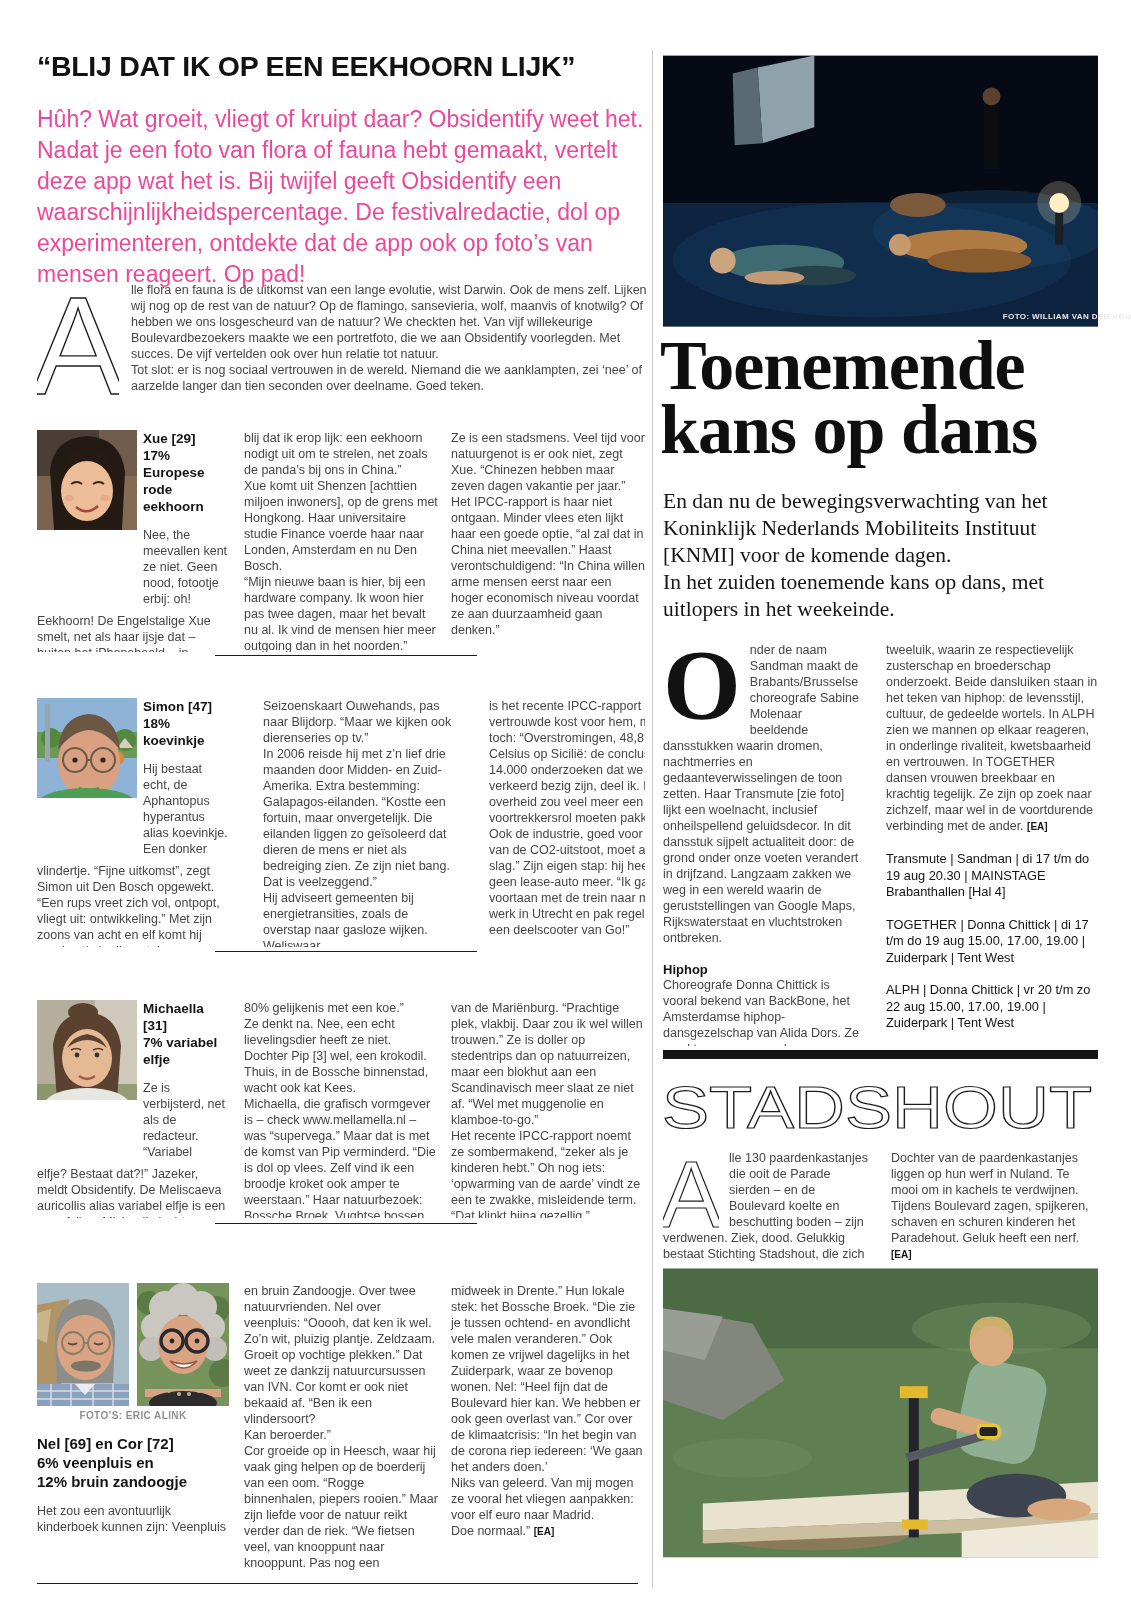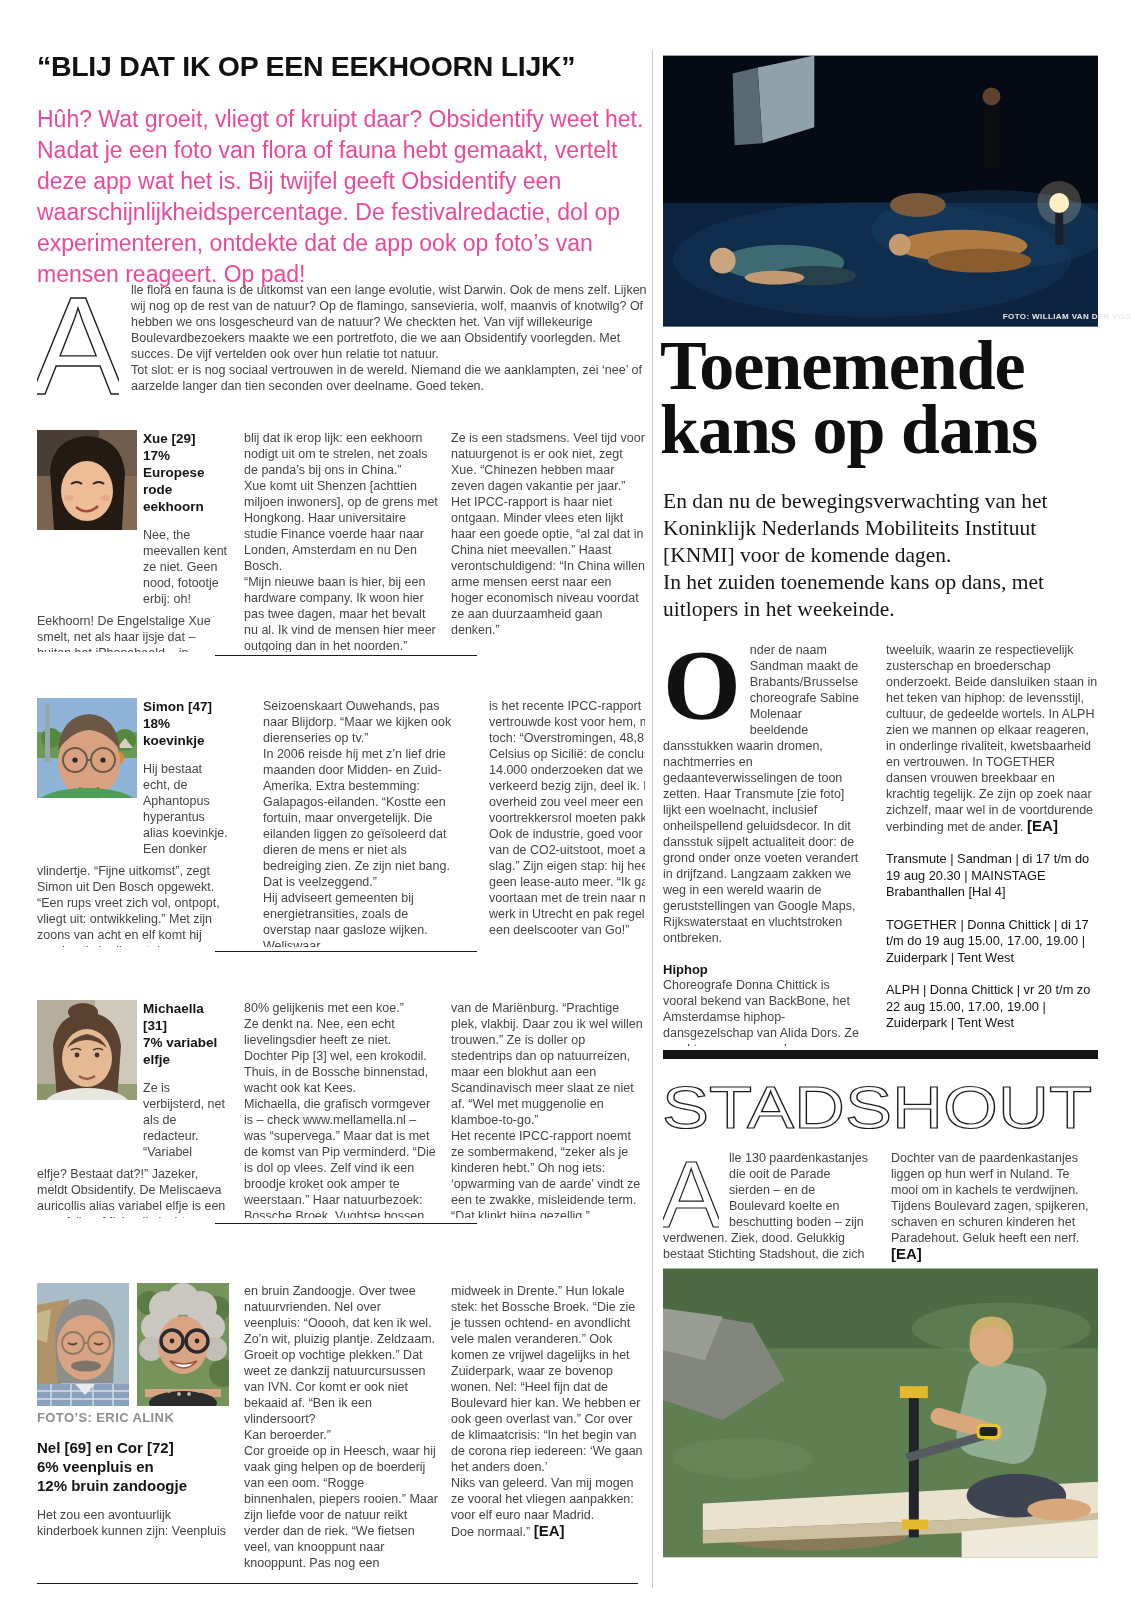--- a/index.html
+++ b/index.html
@@ -29,25 +29,25 @@
   .prow { display:flex; gap:6px; }
   .photo { width:100px; height:100px; flex:none; overflow:hidden; }
   .photo svg, .photo-tall svg, .bigphoto svg { display:block; }
   .side h3 { font-size:13.5px; line-height:17px; font-weight:700; color:#141414; }
   .side p { margin-top:12px; font-size:12.5px; line-height:16px; color:#454545; }
   .below { margin-top:6px; font-size:12.5px; line-height:16px; color:#454545; }
   .ptext { font-size:12.5px; line-height:16px; color:#454545; }
 
   .duo { display:flex; gap:8px; }
   .photo-tall { width:92px; height:123px; flex:none; overflow:hidden; }
-  .photo-credit { width:192px; margin-top:4px; text-align:left;
-    font-size:13px; font-weight:700; letter-spacing:0.4px; color:#8f8f8f; }
+  .photo-credit { width:192px; margin-top:4px; text-align:center;
+    font-size:10px; font-weight:700; letter-spacing:0.4px; color:#8f8f8f; }
   .nel h3 { margin-top:13px; font-size:15px; line-height:19px; font-weight:700; color:#141414; }
   .nel .col1p { margin-top:12px; font-size:12.5px; line-height:16px; color:#454545; }
-  .ea { font-weight:700; color:#141414; font-size:15px; }
+  .ea { font-weight:700; color:#141414; font-size:10px; }
 
   
   .figurebox { position:absolute; overflow:hidden; }
   .figcap { position:absolute; right:8px; bottom:6px; font-size:8px; font-weight:700;
     letter-spacing:0.4px; color:#e9e9e9; }
   .serif-head { position:absolute; left:660px; top:334px; width:442px;
     font-family:"Liberation Serif", serif; font-weight:700; font-size:70px; line-height:64px;
     letter-spacing:-1px; color:#0f0f0f; }
   .standfirst { position:absolute; left:663px; top:488px; width:438px;
     font-family:"Liberation Serif", serif; font-size:21.5px; line-height:27px; color:#161616; }

